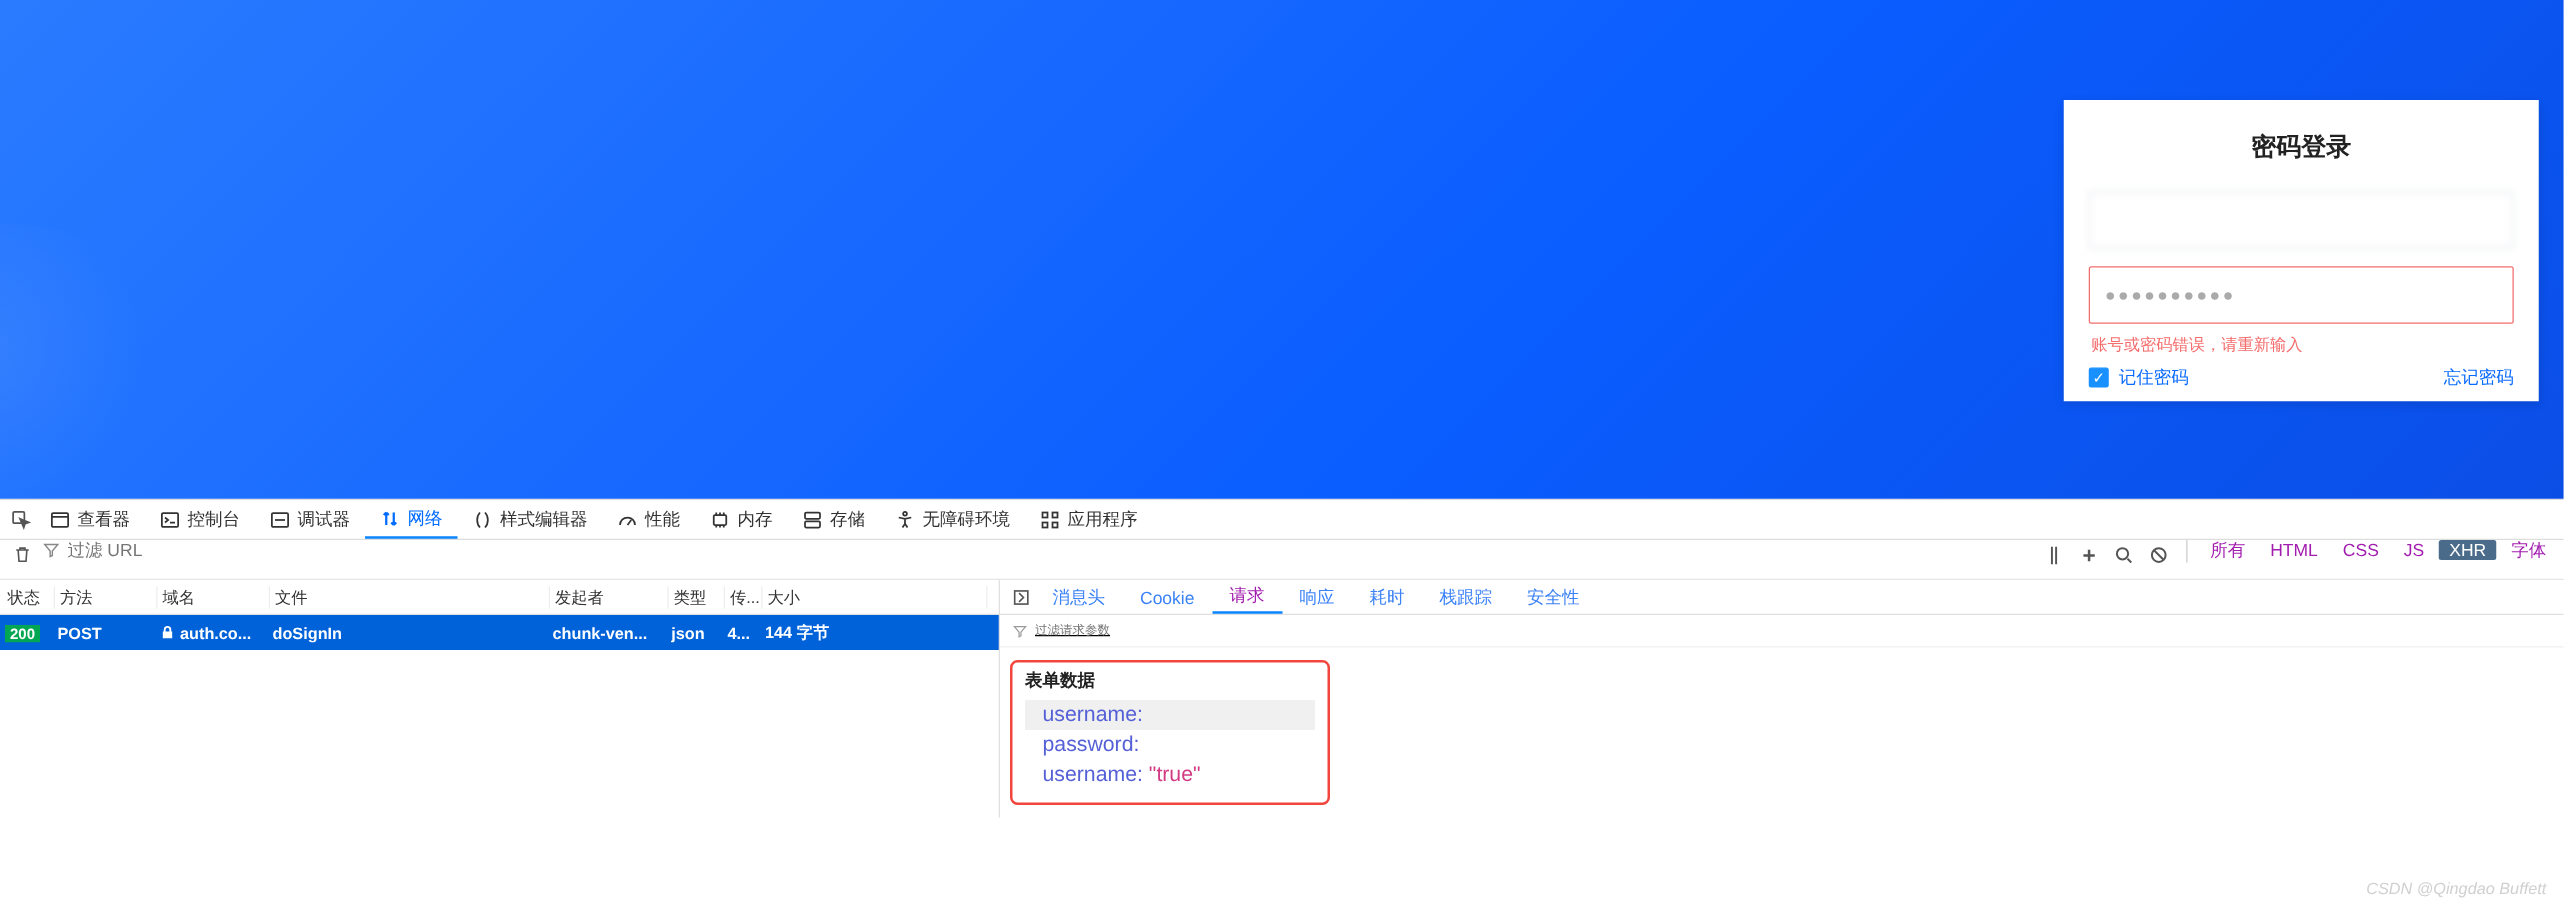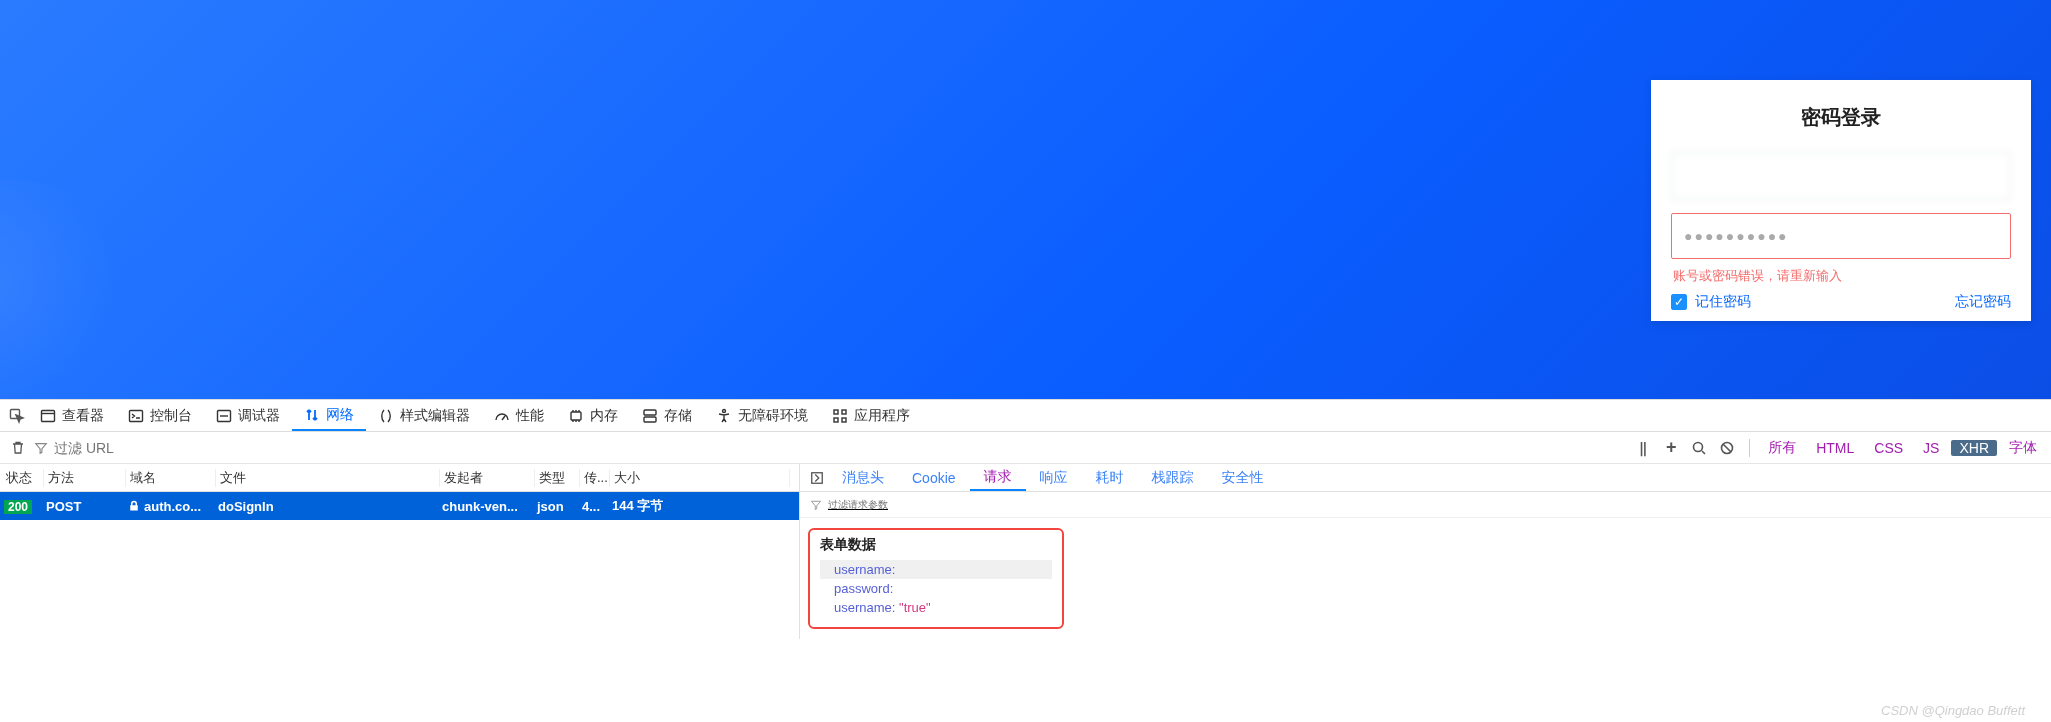--- a/index.html
+++ b/index.html
@@ -19,21 +19,21 @@
   .login-card .forgot { color:#0a6bff; cursor:pointer; }
 
   
   .devtools { border-top: 1px solid #ddd; }
   .dt-tabs { display:flex; align-items:center; gap:0; height:32px; border-bottom:1px solid #ddd; padding-left:6px; }
   .dt-tabs .ico { width:22px; display:inline-flex; justify-content:center; color:#555; }
   .dt-tabs .tab { display:flex; align-items:center; gap:6px; padding:0 12px; height:100%; cursor:pointer; color:#333; }
   .dt-tabs .tab.active { color:#016bff; border-bottom:2px solid #0a84ff; }
   .dt-tabs .tab svg, .dt-tabs .ico svg { width:16px; height:16px; }
 
-  .dt-toolbar { display:flex; align-items:center; gap:4px; height:32px; border-bottom:1px solid #e5e5e5; padding:0 6px; }
+  .dt-toolbar { display:flex; align-items:flex-start; gap:4px; height:32px; border-bottom:1px solid #e5e5e5; padding:0 6px; }
   .dt-toolbar .ico { width:24px; height:24px; display:flex; align-items:center; justify-content:center; color:#555; cursor:pointer;}
   .dt-toolbar .filter { flex:0 0 auto; display:flex; align-items:center; gap:6px; color:#888; }
   .dt-toolbar .filter input { border:none; outline:none; width:120px; font-size:14px; color:#333;}
   .dt-toolbar .spacer { flex:1; }
   .dt-toolbar .pill { padding:0 8px; color:#a21caf; cursor:pointer; }
   .dt-toolbar .pill.active { background:#4a6b8a; color:#fff; border-radius:2px; }
   .dt-toolbar .divider { width:1px; height:18px; background:#ccc; margin:0 6px; }
 
   .split { display:flex; }
   .split .left { flex:0 0 800px; border-right:1px solid #e0e0e0; }
@@ -50,26 +50,26 @@
   .detail-tabs { display:flex; align-items:center; gap:0; height:28px; border-bottom:1px solid #e0e0e0; padding-left:6px;}
   .detail-tabs .dico { width:22px; display:flex; justify-content:center; color:#555;}
   .detail-tabs .dtab { padding:0 14px; height:100%; display:flex; align-items:center; cursor:pointer; color:#3b82f6;}
   .detail-tabs .dtab.active { color:#a21caf; border-bottom:2px solid #0a84ff; }
 
   .detail-filter { display:flex; align-items:center; gap:6px; height:26px; padding:0 10px; color:#888; border-bottom:1px solid #f0f0f0;}
   .detail-filter input { border:none; outline:none; font-size:10px; flex:1;text-decoration:underline;}
 
   .form-panel { margin:10px 8px 10px 8px; width:256px; border:2px solid #f2453d; border-radius:6px; padding:6px 10px 10px 10px;}
   .form-panel .title { font-weight:600; margin-bottom:6px;}
-  .form-panel .kv { padding:2px 0 2px 14px; font-size:13px;}
+  .form-panel .kv { padding:2px 0 2px 14px; font-size:17px;}
   .form-panel .kv.alt { background:#f0f0f0;}
   .form-panel .key-t { color:#5560d7; }
   .form-panel .val-t { color:#d23a84; }
 
-  .watermark { position:absolute; right:26px; bottom:4px; color:#d0d0d0; font-size:13px; font-style:italic;}
+  .watermark { position:absolute; right:14px; bottom:4px; color:#d0d0d0; font-size:13px; font-style:italic;}
   .container { position:relative; width:2051px; height:722px;}
 </style>
 </head>
 <body>
 <div class="container">
 
 <div class="bg-hero">
   <div class="login-card">
     <h3>密码登录</h3>
     <div class="field blur"></div>

